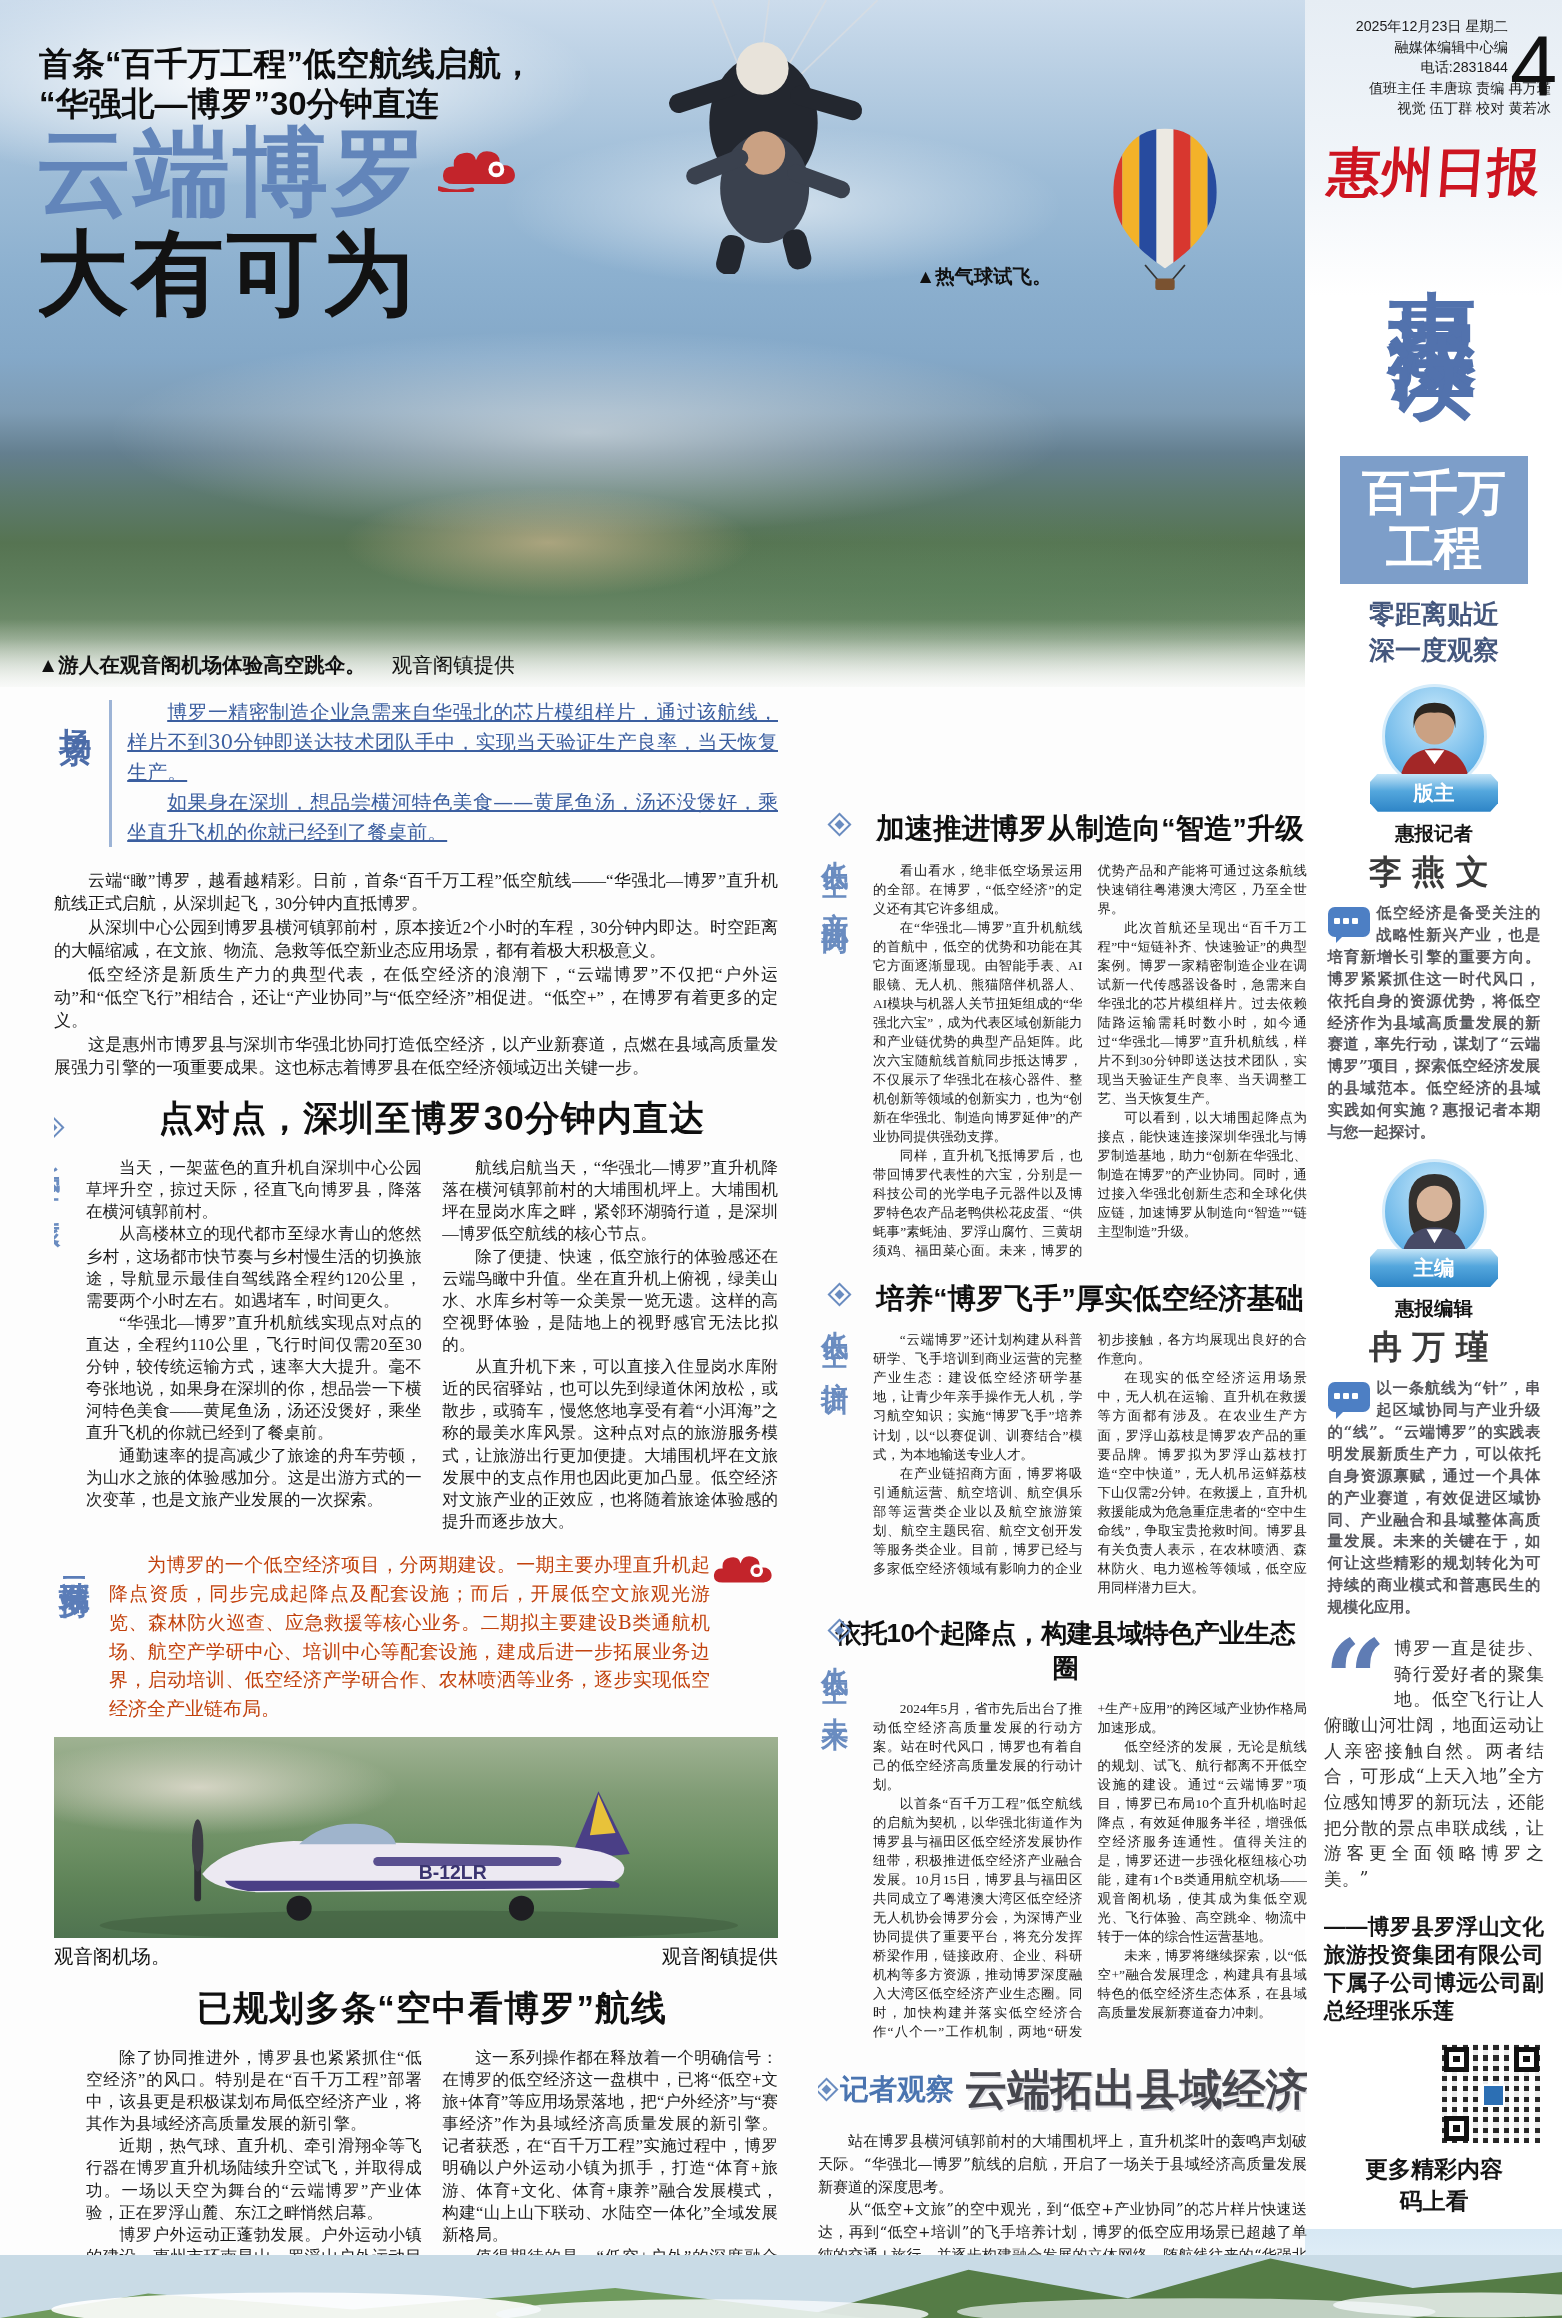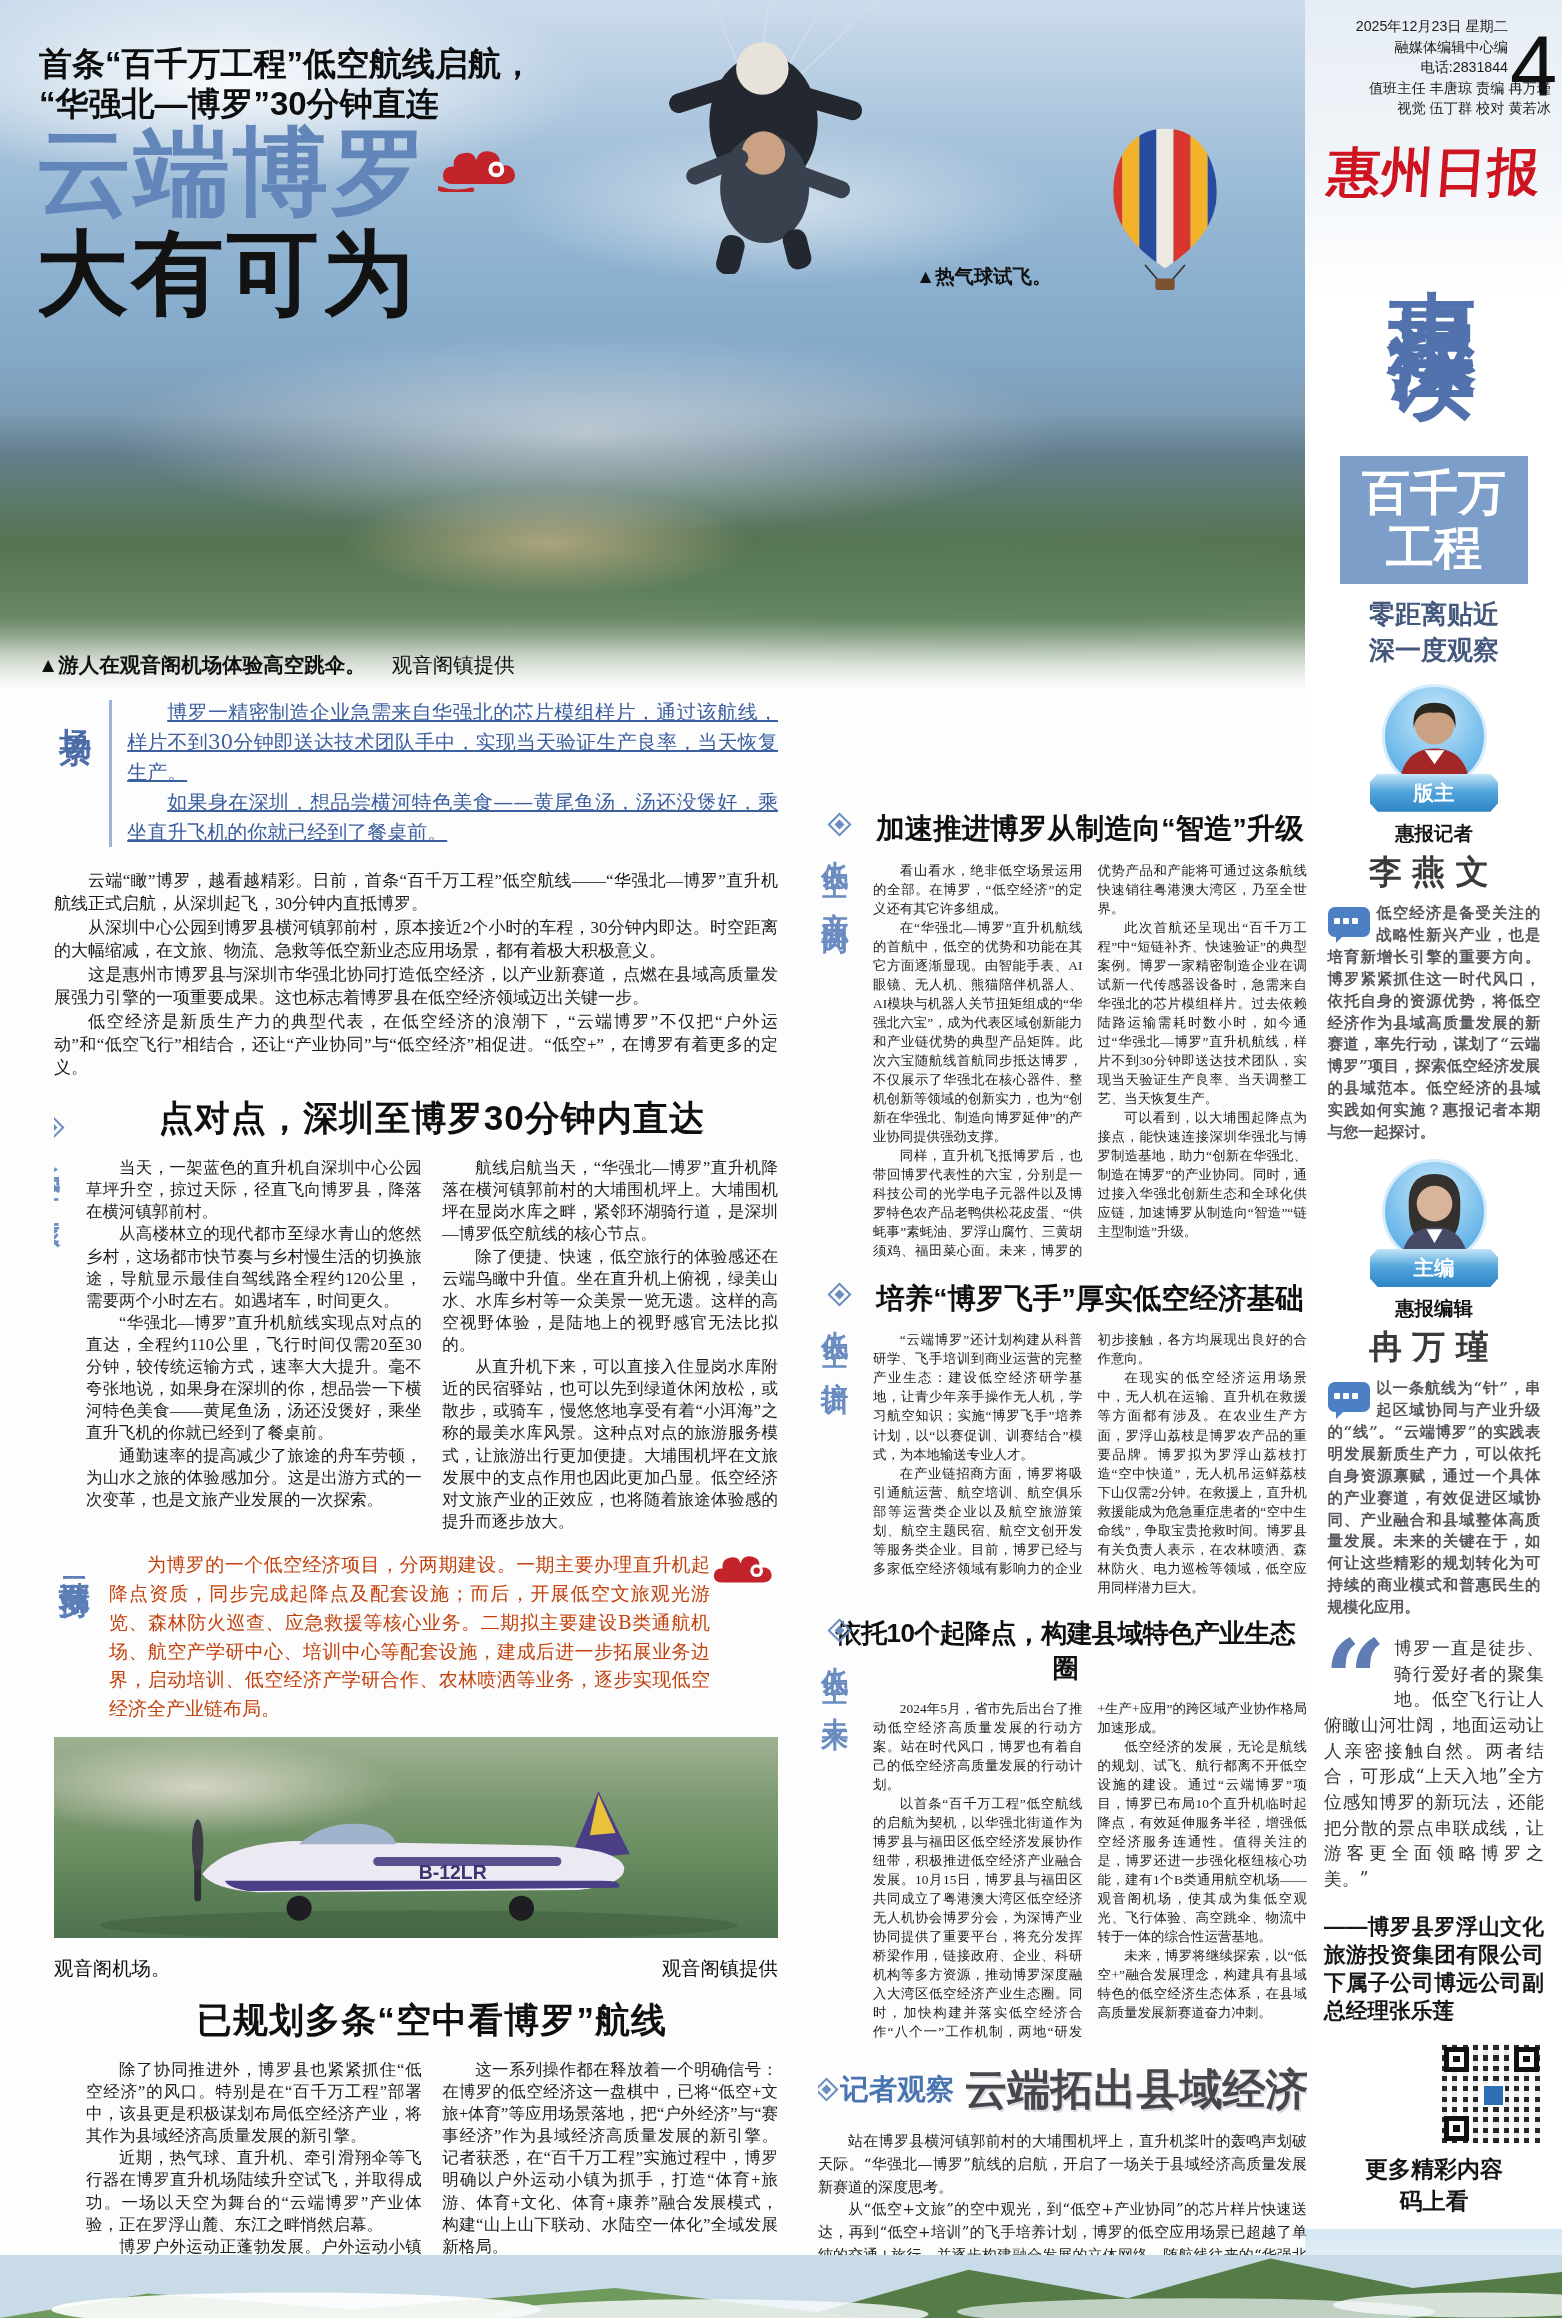--- a/index.html
+++ b/index.html
@@ -123,21 +123,21 @@
   .proj-label { position:absolute; left:0; top:2.3px; writing-mode:vertical-rl; text-orientation:upright;
     font-family:"DejaVu Serif",serif; font-weight:700; font-size:31px; color:#5b7db8;
     letter-spacing:4.6px; }
   .proj-cloud { position:absolute; right:0px; top:-3.4px; width:68px; height:42px; }
   .proj-text { font-family:"DejaVu Serif",serif; font-size:19px; line-height:1.52; color:#c2410c;
     text-align:justify; text-indent:2em; padding-right:68px; }
   .plane-photo { margin-top:13.7px; width:724px; height:201px; position:relative; overflow:hidden;
     background:
       radial-gradient(285px 68px at 20% 25%, rgba(233,226,215,.8), rgba(233,226,215,0) 70%),
       linear-gradient(180deg,#9fb292 0%,#7f9b74 30%,#6c8f63 55%,#5d8257 75%,#4f7350 100%); }
-  .photo-caption-row { display:flex; justify-content:space-between; margin-top:17px;
+  .photo-caption-row { display:flex; justify-content:space-between; margin-top:5px;
     font-family:"Liberation Sans",sans-serif; font-size:19.4px; color:#111; }
   
   .mid-zone { position:absolute; left:818px; top:808px; width:489px; height:1454px; overflow:hidden; }
   .m-section { position:relative; padding-left:55px; margin-bottom:19.4px; }
   .m-tagcol { position:absolute; left:1.1px; top:2.3px; width:41px; text-align:center; }
   .headline-m { text-align:center; font-family:"Liberation Sans",sans-serif; font-weight:900;
     font-size:28.5px; color:#0f0f0f; margin:2.3px 0 12.5px; }
   .headline-m.tight { font-size:26px; letter-spacing:-0.6px; margin-left:-49px; }
   .cols2m { column-count:2; column-gap:15px; font-size:13.4px; line-height:1.42; text-align:justify; }
   .diamond { display:inline-block; width:17px; height:17px; border:2.8px solid #6a8cc0;
@@ -329,22 +329,22 @@
       <div class="scene-rule"></div>
       <div class="scene-text">
         <p>博罗一精密制造企业急需来自华强北的芯片模组样片，通过该航线，样片不到30分钟即送达技术团队手中，实现当天验证生产良率，当天恢复生产。</p>
         <p>如果身在深圳，想品尝横河特色美食——黄尾鱼汤，汤还没煲好，乘坐直升飞机的你就已经到了餐桌前。</p>
       </div>
     </div>
 
     <div class="lede">
       <p>云端“瞰”博罗，越看越精彩。日前，首条“百千万工程”低空航线——“华强北—博罗”直升机航线正式启航，从深圳起飞，30分钟内直抵博罗。</p>
       <p>从深圳中心公园到博罗县横河镇郭前村，原本接近2个小时的车程，30分钟内即达。时空距离的大幅缩减，在文旅、物流、急救等低空新业态应用场景，都有着极大积极意义。</p>
+      <p>低空经济是新质生产力的典型代表，在低空经济的浪潮下，“云端博罗”不仅把“户外运动”和“低空飞行”相结合，还让“产业协同”与“低空经济”相促进。“低空+”，在博罗有着更多的定义。</p>
       <p>这是惠州市博罗县与深圳市华强北协同打造低空经济，以产业新赛道，点燃在县域高质量发展强力引擎的一项重要成果。这也标志着博罗县在低空经济领域迈出关键一步。</p>
-      <p>低空经济是新质生产力的典型代表，在低空经济的浪潮下，“云端博罗”不仅把“户外运动”和“低空飞行”相结合，还让“产业协同”与“低空经济”相促进。“低空+”，在博罗有着更多的定义。</p>
     </div>
 
     <div class="l-section">
       <div class="l-tagcol">
         <span class="diamond"></span>
         <div class="vtag">低空+文旅</div>
       </div>
       <h2 class="headline-l">点对点，深圳至博罗30分钟内直达</h2>
       <div class="cols2w">
         <p>当天，一架蓝色的直升机自深圳中心公园草坪升空，掠过天际，径直飞向博罗县，降落在横河镇郭前村。</p>

